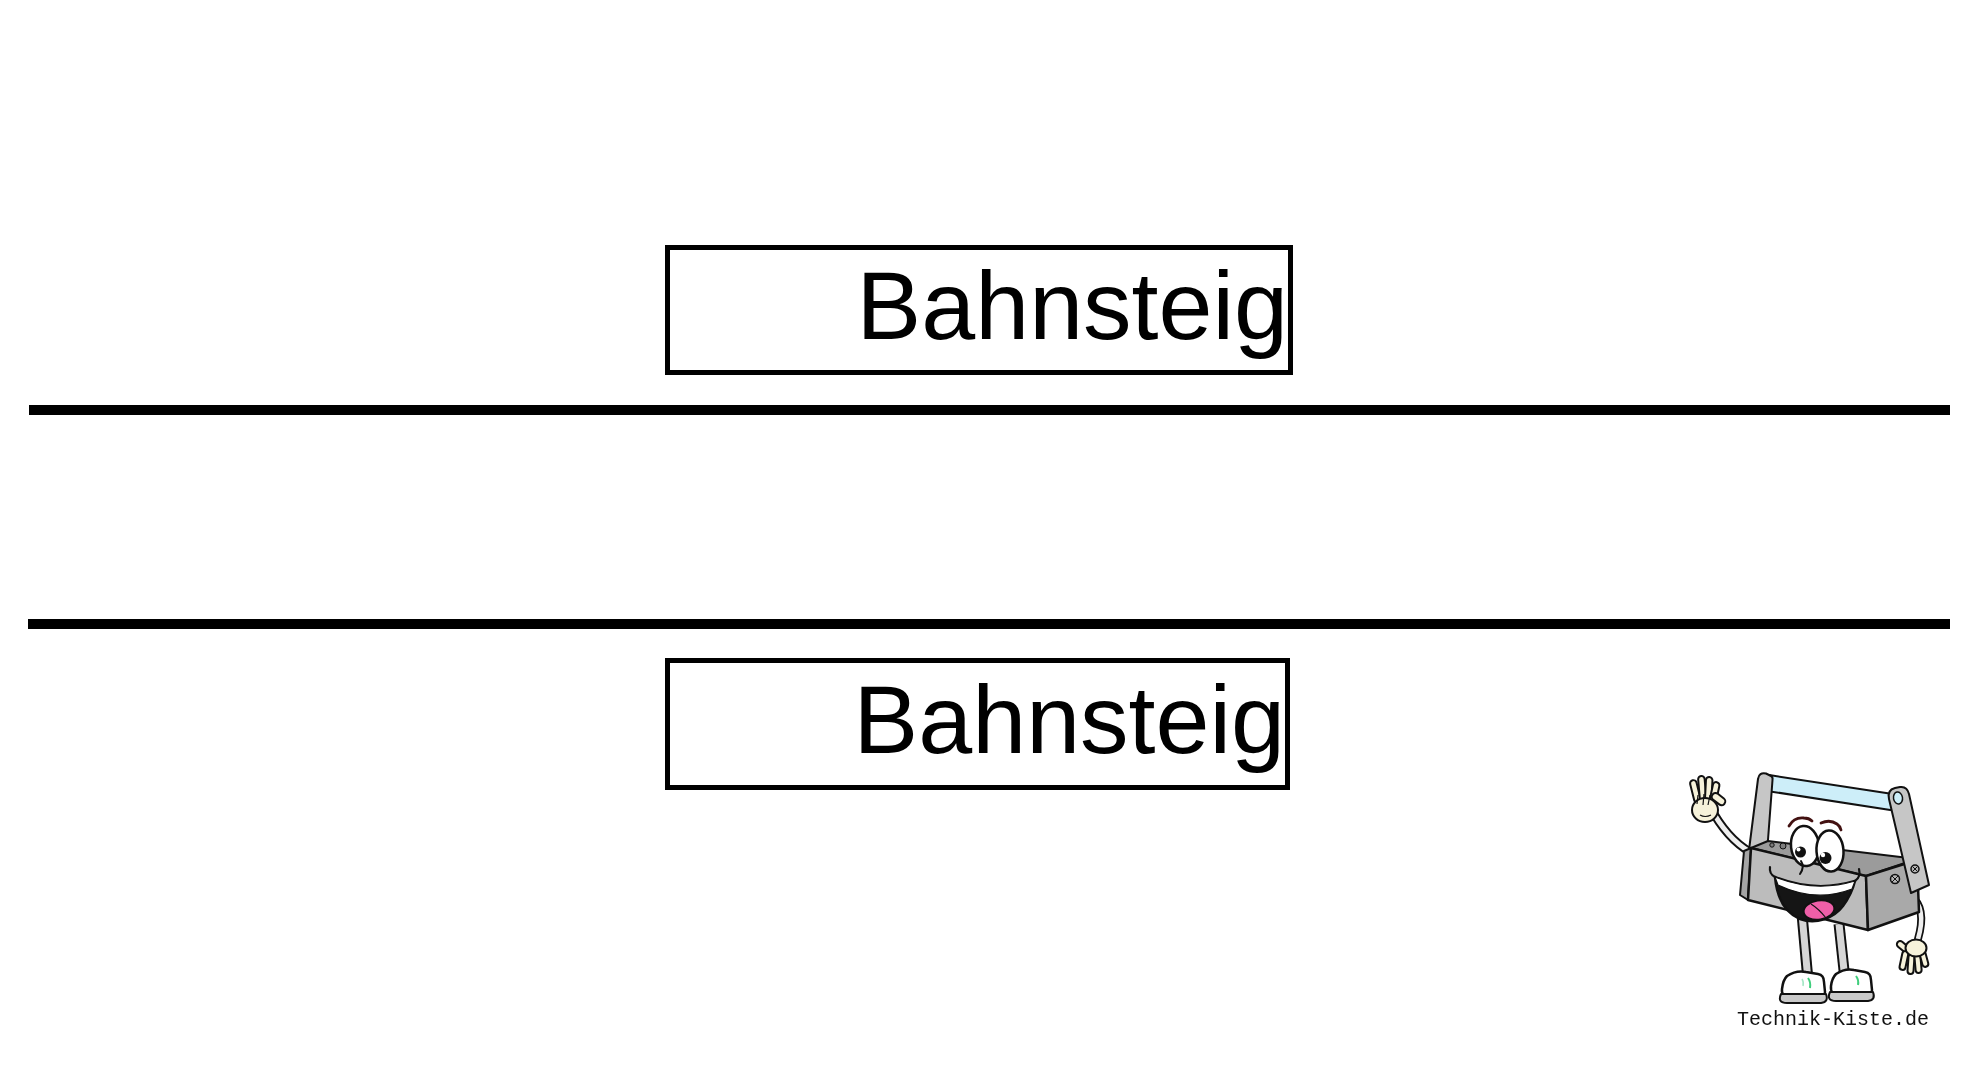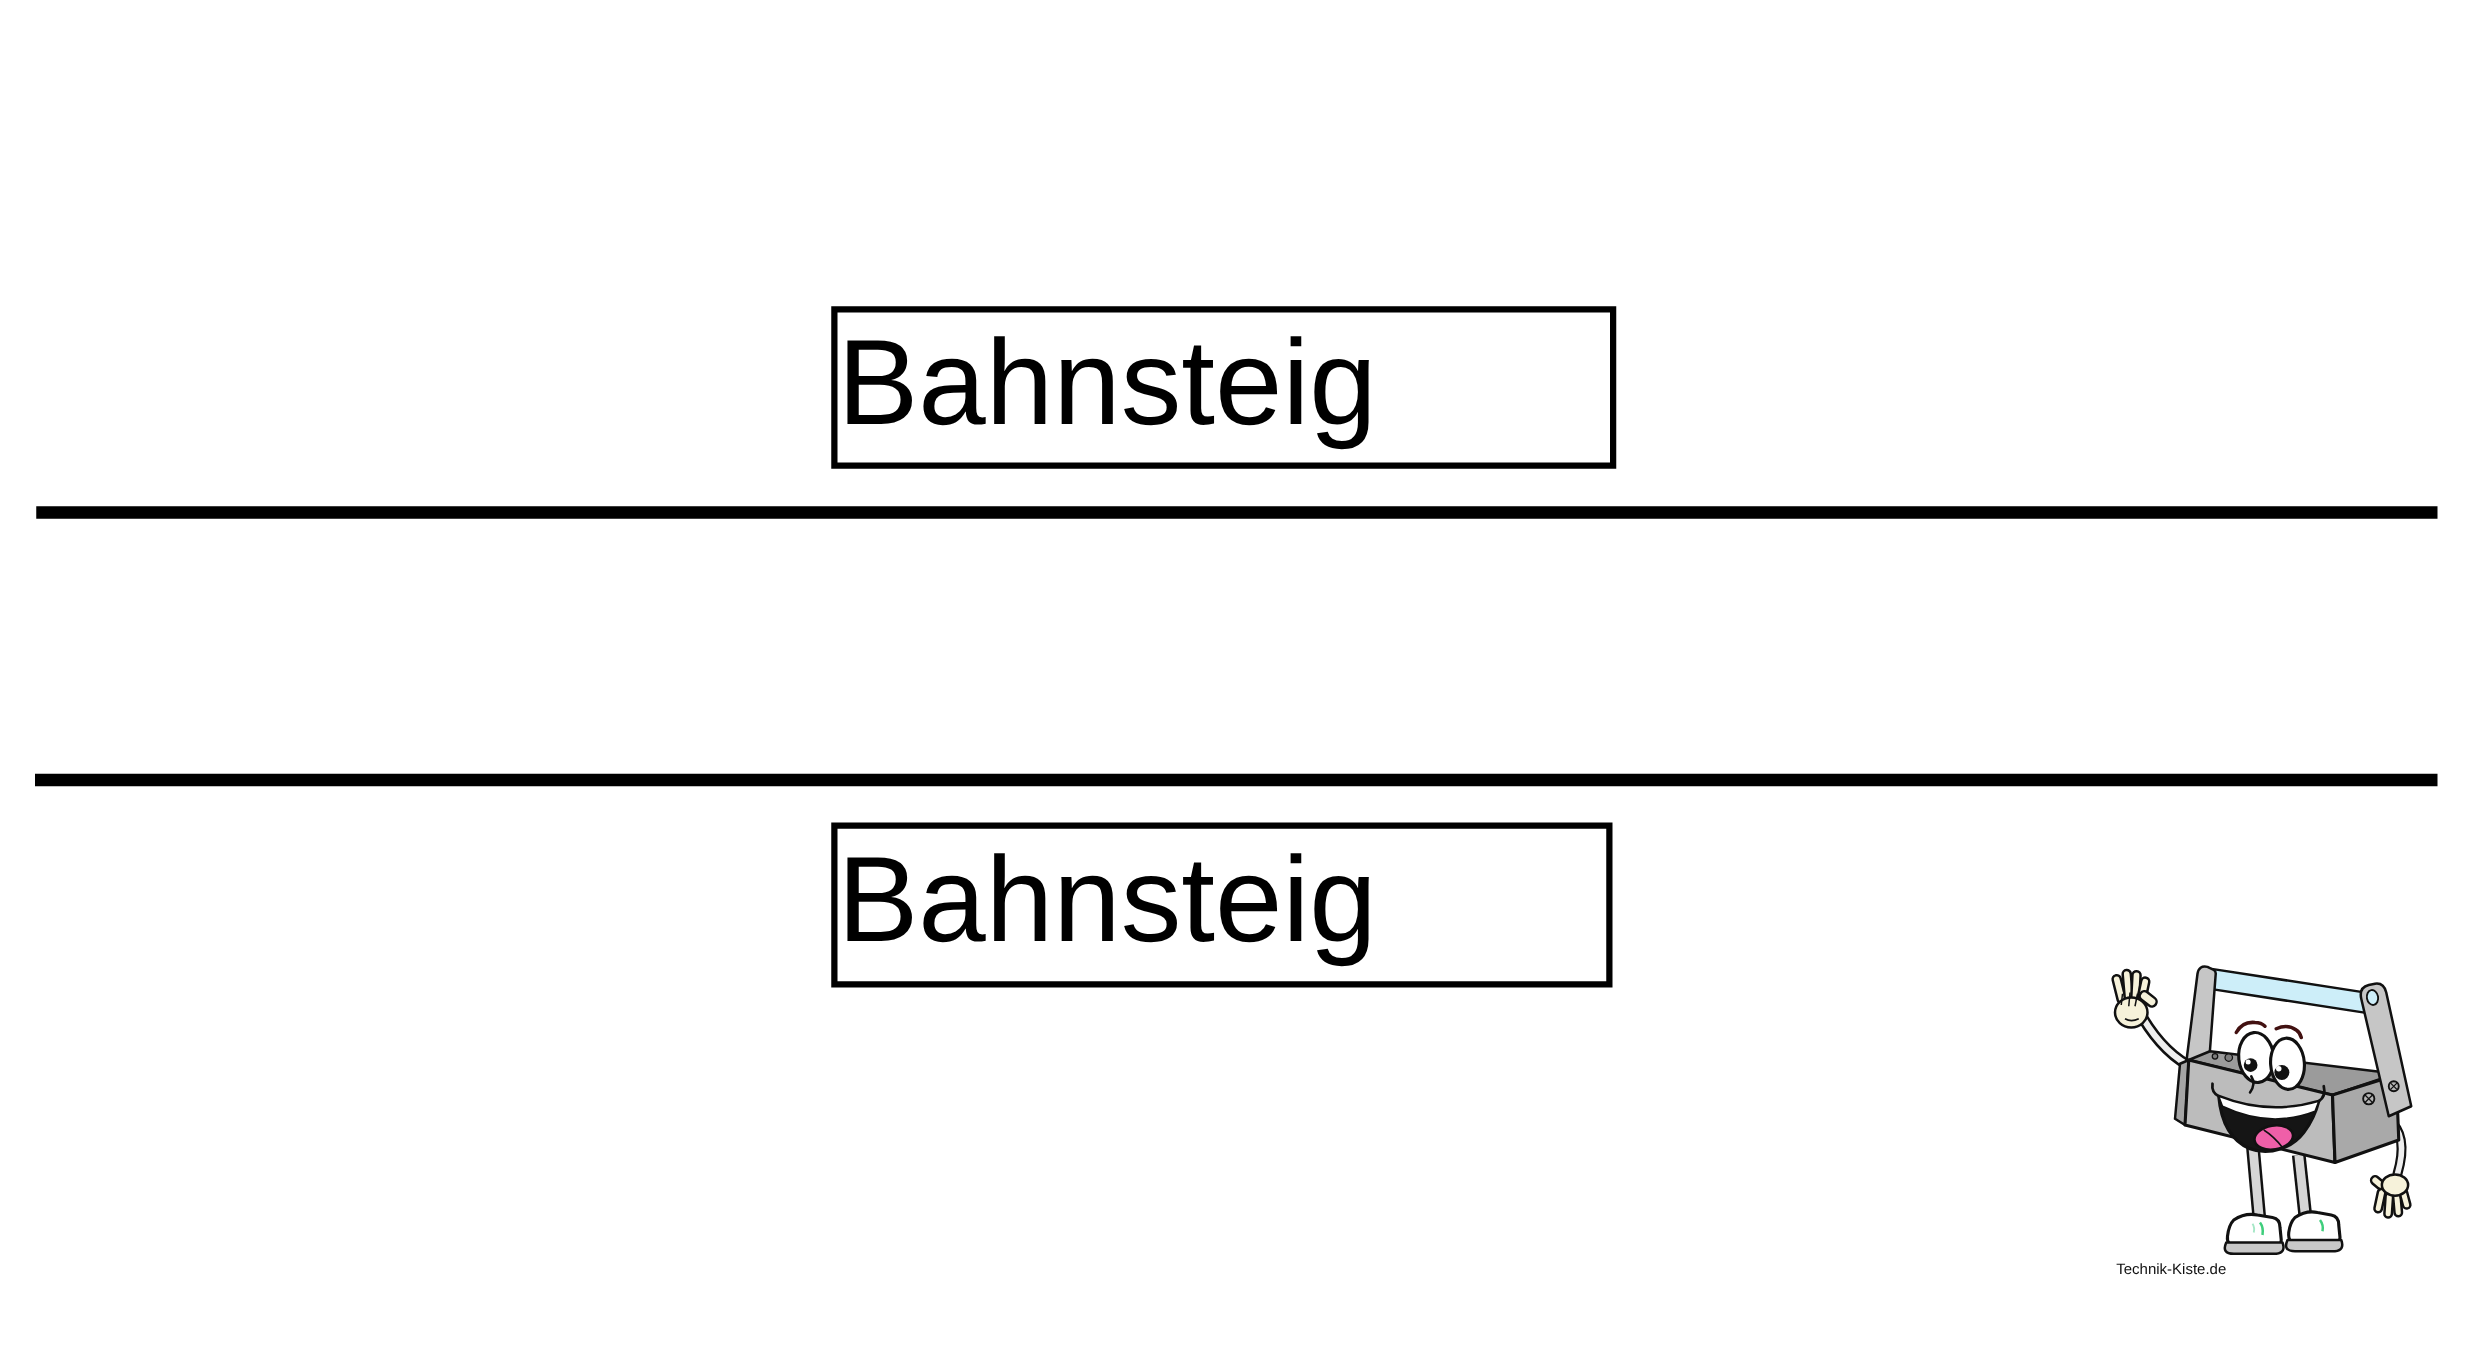--- a/index.html
+++ b/index.html
@@ -12,21 +12,21 @@
     overflow: hidden;
     font-family: "Liberation Sans", sans-serif;
   }
   .platform-box {
     position: absolute;
     box-sizing: border-box;
     border: 5px solid #000000;
     background: #ffffff;
     display: flex;
     align-items: center;
-    justify-content: flex-start;
+    justify-content: flex-end;
   }
   .box-top    { left: 665px; top: 245px; width: 628px; height: 130px; }
   .box-bottom { left: 665px; top: 658px; width: 625px; height: 132px; }
   .platform-label {
     font-size: 97px;
     line-height: 1;
     color: #000000;
     padding-bottom: 10px;
     white-space: nowrap;
   }
@@ -36,23 +36,24 @@
     height: 10px;
   }
   .track-top    { left: 29px; top: 405px; width: 1921px; }
   .track-bottom { left: 28px; top: 619px; width: 1922px; }
   .branding { position: absolute; left: 1680px; top: 762px; width: 280px; }
   .mascot { display: block; width: 280px; height: 245px; }
   .site-label {
     width: 280px;
     margin-left: 13px;
     margin-top: 1px;
-    text-align: left;
-    font-size: 12px;
+    text-align: center;
+    font-size: 20px;
     color: #111111;
+    font-family: Liberation Mono, monospace;
   }
 </style>
 </head>
 <body>
 
 <div class="canvas">
 
   <div class="platform-box box-top">
     <span class="platform-label">Bahnsteig</span>
   </div>

